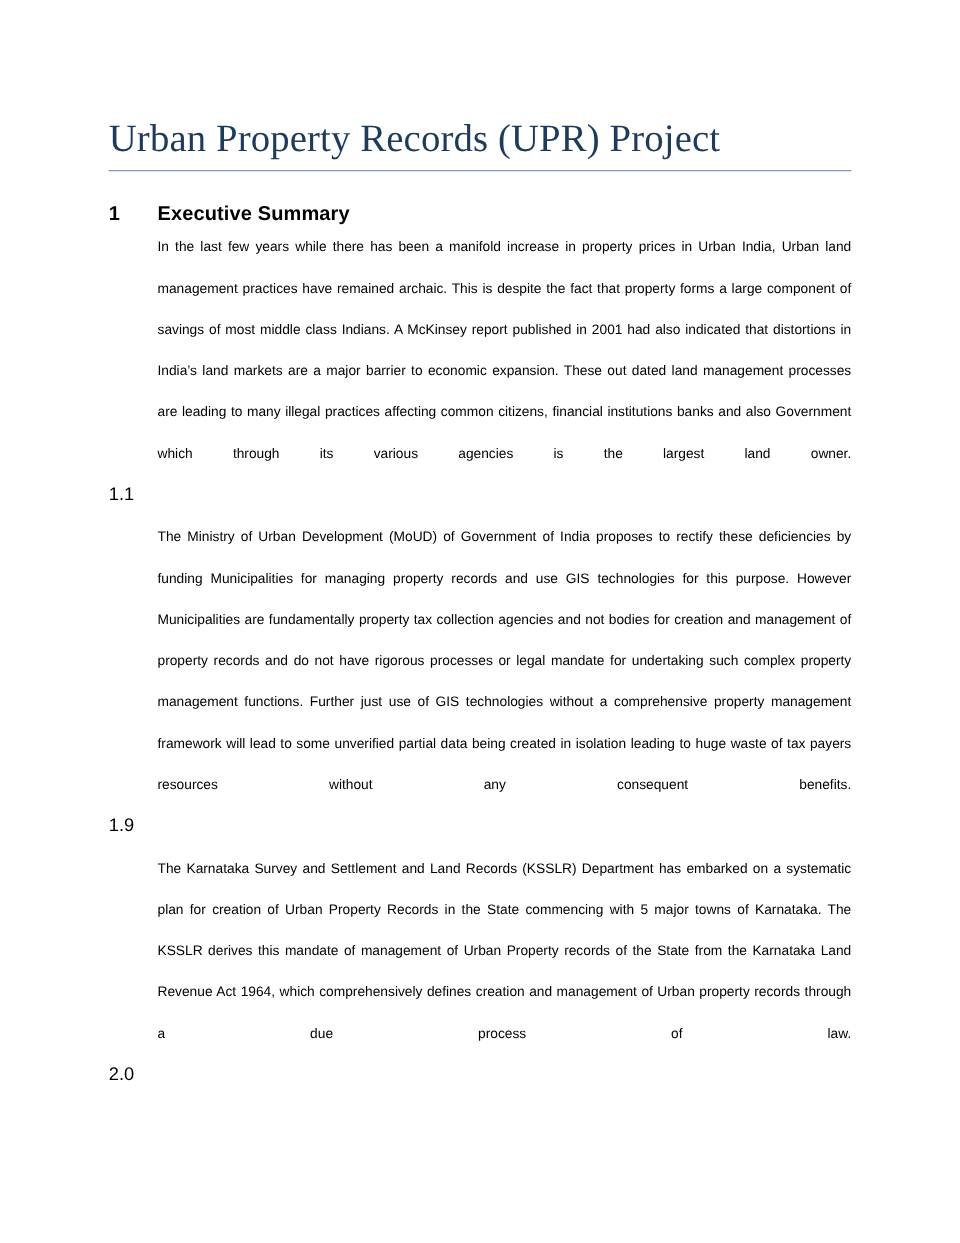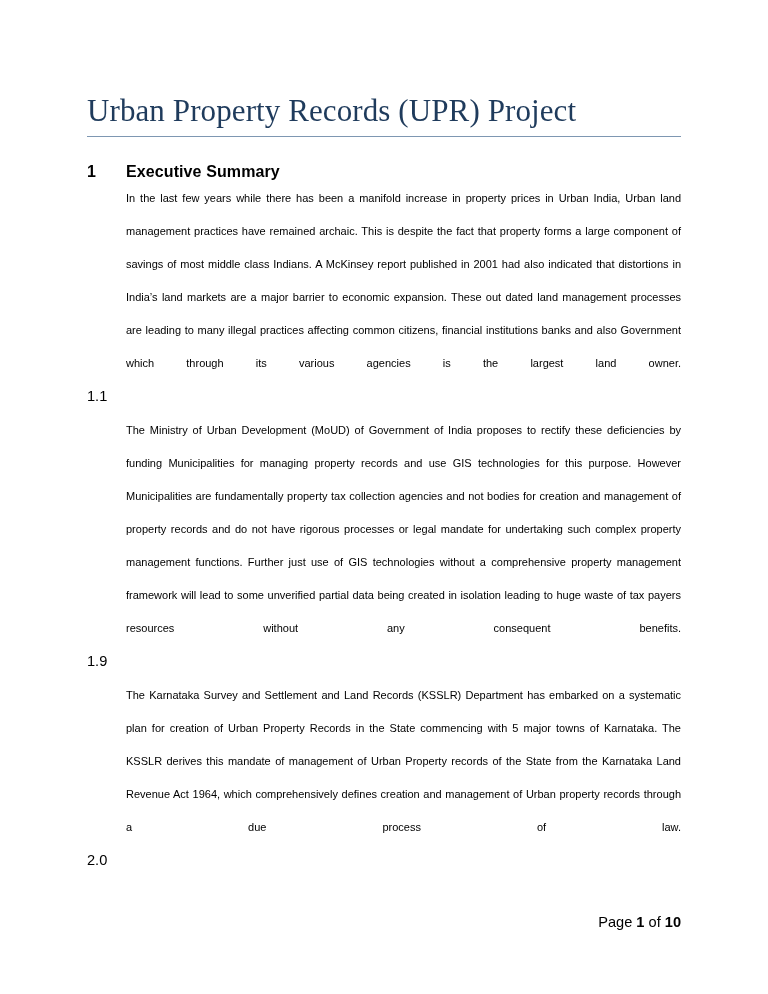--- a/index.html
+++ b/index.html
@@ -136,16 +136,13 @@
       <span class="body">The Ministry of Urban Development (MoUD) of Government of India proposes to rectify these deficiencies by funding Municipalities for managing property records and use GIS technologies for this purpose. However Municipalities are fundamentally property tax collection agencies and not bodies for creation and management of property records and do not have rigorous processes or legal mandate for undertaking such complex property management functions. Further just use of GIS technologies without a comprehensive property management framework will lead to some unverified partial data being created in isolation leading to huge waste of tax payers resources without any consequent benefits.</span>
     </div>
 
     <div class="para">
       <span class="num">2.0</span>
       <span class="body">The Karnataka Survey and Settlement and Land Records (KSSLR) Department has embarked on a systematic plan for creation of Urban Property Records in the State commencing with 5 major towns of Karnataka. The KSSLR derives this mandate of management of Urban Property records of the State from the Karnataka Land Revenue Act 1964, which comprehensively defines creation and management of Urban property records through a due process of law.</span>
     </div>
 
   </div>
 
-  <div class="footer">
-    <span>Page </span><b>1</b><span> of </span><b>10</b>
-  </div>
 </div>
 
 </body></html>

